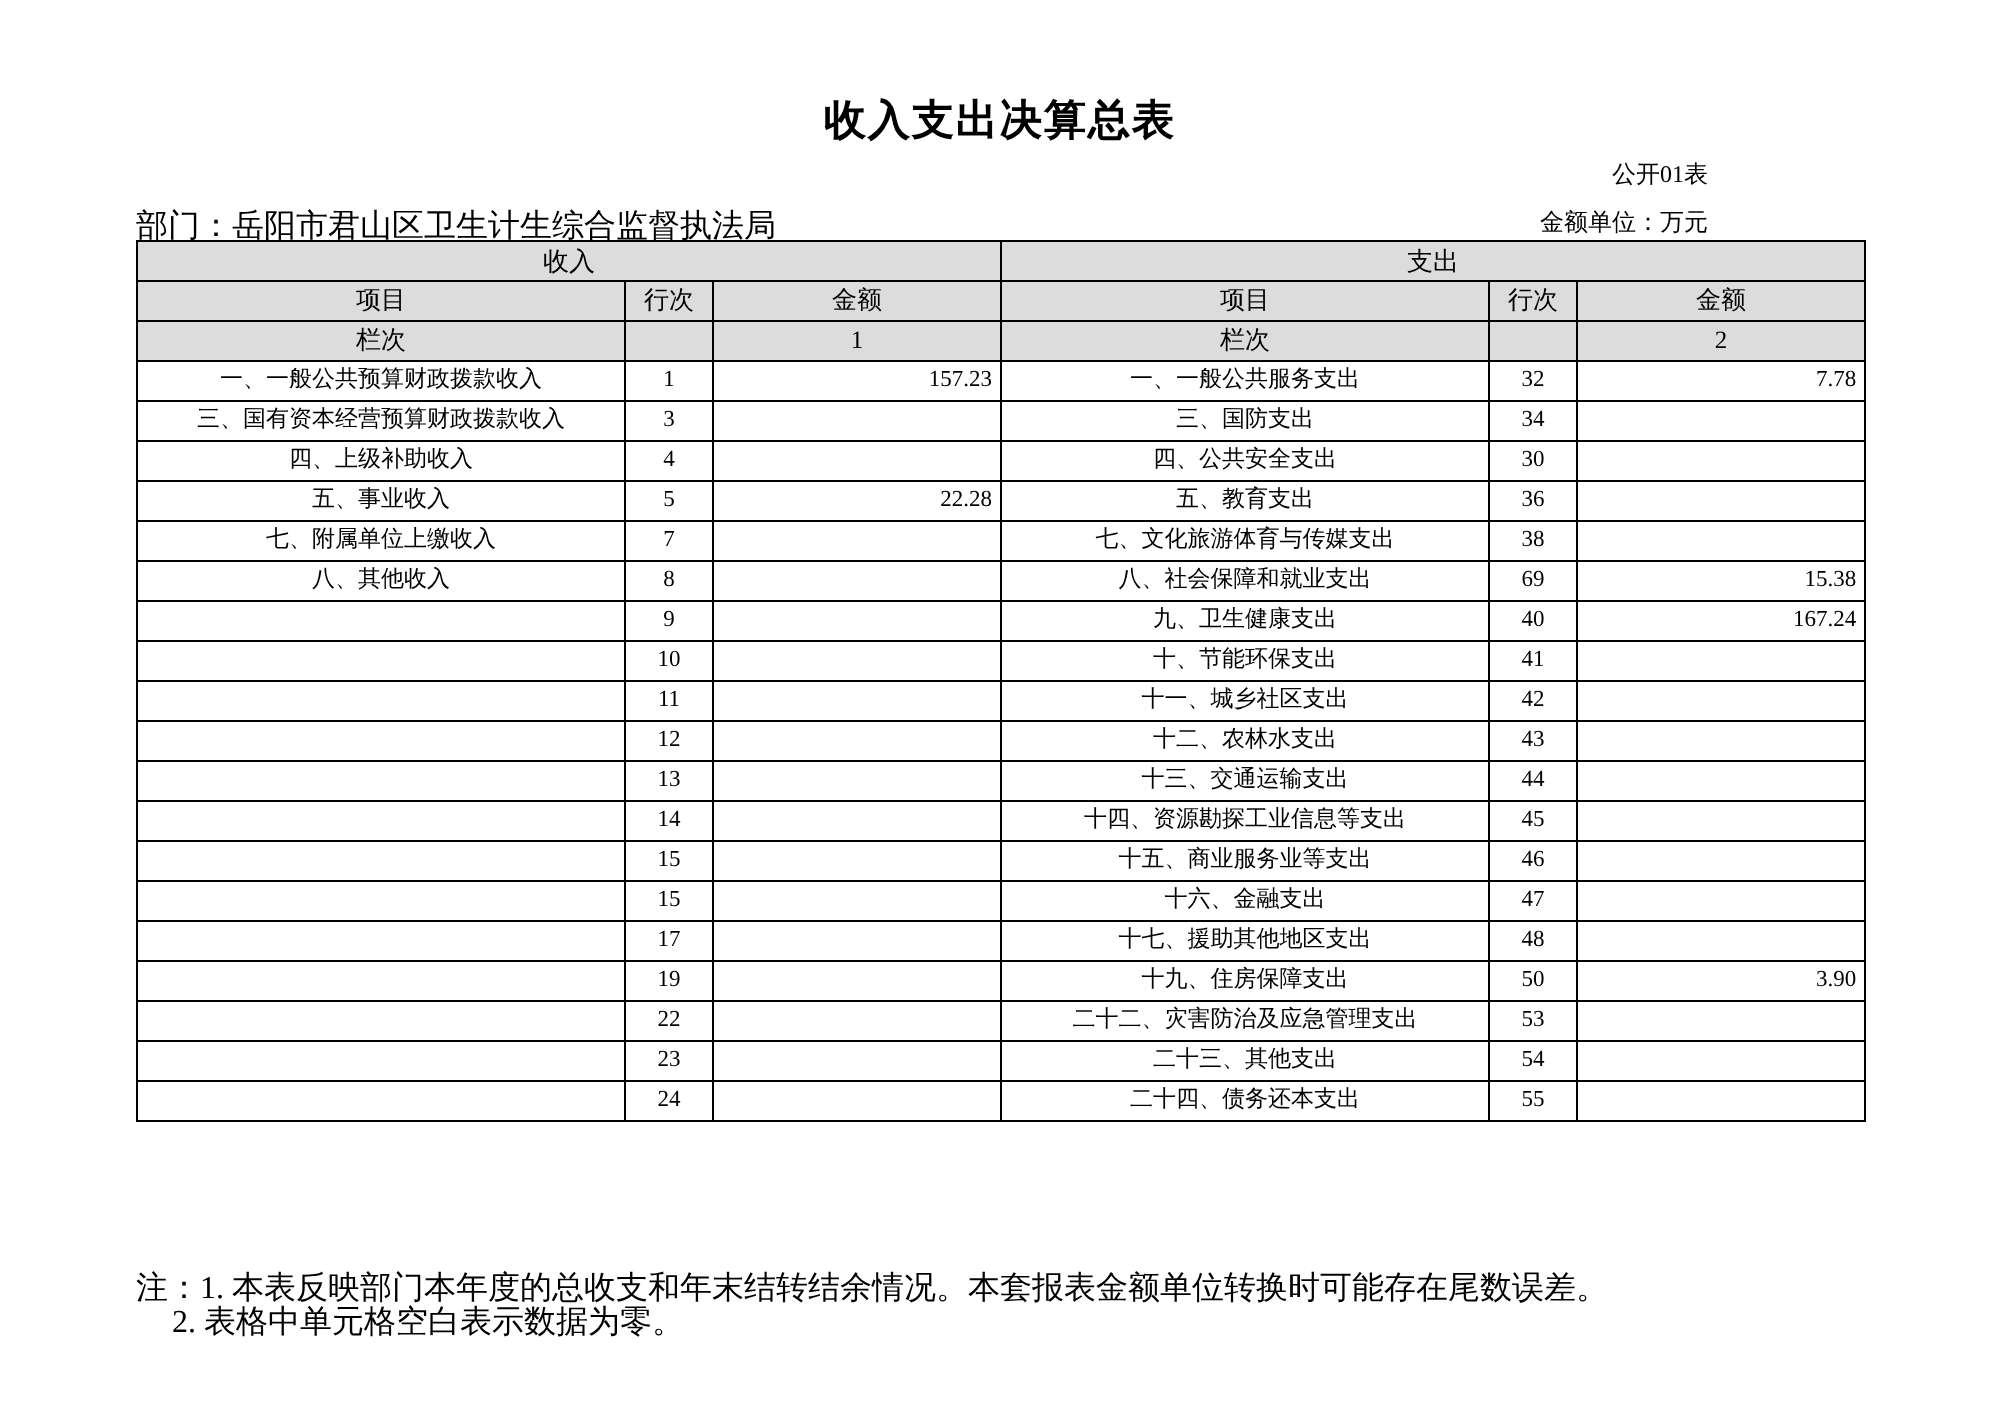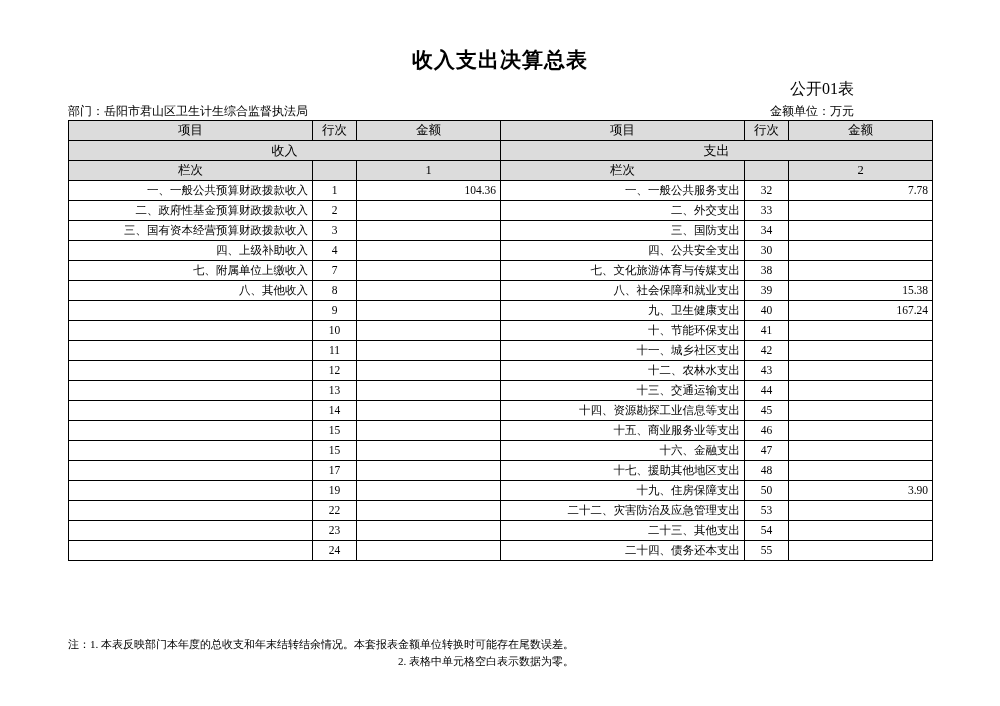--- a/index.html
+++ b/index.html
@@ -26,27 +26,27 @@
     width: 1000px;
     text-align: center;
     font-size: 21px;
     font-weight: bold;
     letter-spacing: 1px;
   }
   .form-code {
     position: absolute;
     right: 68px;
     top: 63px;
-    font-size: 16px;
+    font-size: 12px;
   }
   .dept-line {
     position: absolute;
     left: 68px;
     top: 87px;
-    font-size: 12px;
+    font-size: 16px;
   }
   .unit-line {
     position: absolute;
     right: 68px;
     top: 87px;
     font-size: 12px;
   }
   table.main {
     position: absolute;
     left: 68px;
@@ -69,36 +69,35 @@
     text-align: center;
     font-size: 12.5px;
   }
   .hdr-big {
     background: #dcdcdc;
     text-align: center;
     font-size: 13px;
     height: 24px;
   }
   .lbl {
-    text-align: right;
+    text-align: center;
   }
   .num {
     text-align: center;
   }
   .amt {
     text-align: right;
     padding-right: 6px;
   }
   .notes {
     position: absolute;
     left: 68px;
     top: 620px;
-    font-size: 11px;
+    font-size: 16px;
     line-height: 17px;
-    text-align: right;
   }
   .notes div.n2 {
     padding-left: 18px;
   }
   col.c-item { width: 244px; }
   col.c-row  { width: 44px;  }
   col.c-amt  { width: 144px; }
 </style>
 </head>
 <body>
@@ -114,85 +113,85 @@
     <colgroup>
       <col class="c-item">
         <col class="c-row">
         <col class="c-amt">
       <col class="c-item">
         <col class="c-row">
         <col class="c-amt">
     </colgroup>
     <tbody id="tbody">
       <tr>
+        <td class="hdr-big" colspan="3">收入</td>
+        <td class="hdr-big" colspan="3">支出</td>
+      </tr>
+      <tr>
         <td class="hdr">项目</td>
         <td class="hdr">行次</td>
         <td class="hdr">金额</td>
         <td class="hdr">项目</td>
         <td class="hdr">行次</td>
         <td class="hdr">金额</td>
-      </tr>
-      <tr>
-        <td class="hdr-big" colspan="3">收入</td>
-        <td class="hdr-big" colspan="3">支出</td>
       </tr>
       <tr>
         <td class="hdr">栏次</td>
         <td class="hdr"></td>
         <td class="hdr">1</td>
         <td class="hdr">栏次</td>
         <td class="hdr"></td>
         <td class="hdr">2</td>
       </tr>
     <tr>
           <td class="lbl">一、一般公共预算财政拨款收入</td>
           <td class="num">1</td>
-          <td class="amt">104.36</td>
+          <td class="amt">157.23</td>
           <td class="lbl">一、一般公共服务支出</td>
           <td class="num">32</td>
           <td class="amt">7.78</td>
         </tr>
         <tr>
-          <td class="lbl">二、政府性基金预算财政拨款收入</td>
-          <td class="num">2</td>
-          <td class="amt"></td>
-          <td class="lbl">二、外交支出</td>
-          <td class="num">33</td>
-          <td class="amt"></td>
-        </tr>
-        <tr>
           <td class="lbl">三、国有资本经营预算财政拨款收入</td>
           <td class="num">3</td>
           <td class="amt"></td>
           <td class="lbl">三、国防支出</td>
           <td class="num">34</td>
           <td class="amt"></td>
         </tr>
         <tr>
           <td class="lbl">四、上级补助收入</td>
           <td class="num">4</td>
           <td class="amt"></td>
           <td class="lbl">四、公共安全支出</td>
           <td class="num">30</td>
           <td class="amt"></td>
         </tr>
         <tr>
+          <td class="lbl">五、事业收入</td>
+          <td class="num">5</td>
+          <td class="amt">22.28</td>
+          <td class="lbl">五、教育支出</td>
+          <td class="num">36</td>
+          <td class="amt"></td>
+        </tr>
+        <tr>
           <td class="lbl">七、附属单位上缴收入</td>
           <td class="num">7</td>
           <td class="amt"></td>
           <td class="lbl">七、文化旅游体育与传媒支出</td>
           <td class="num">38</td>
           <td class="amt"></td>
         </tr>
         <tr>
           <td class="lbl">八、其他收入</td>
           <td class="num">8</td>
           <td class="amt"></td>
           <td class="lbl">八、社会保障和就业支出</td>
-          <td class="num">39</td>
+          <td class="num">69</td>
           <td class="amt">15.38</td>
         </tr>
         <tr>
           <td class="lbl"></td>
           <td class="num">9</td>
           <td class="amt"></td>
           <td class="lbl">九、卫生健康支出</td>
           <td class="num">40</td>
           <td class="amt">167.24</td>
         </tr>

